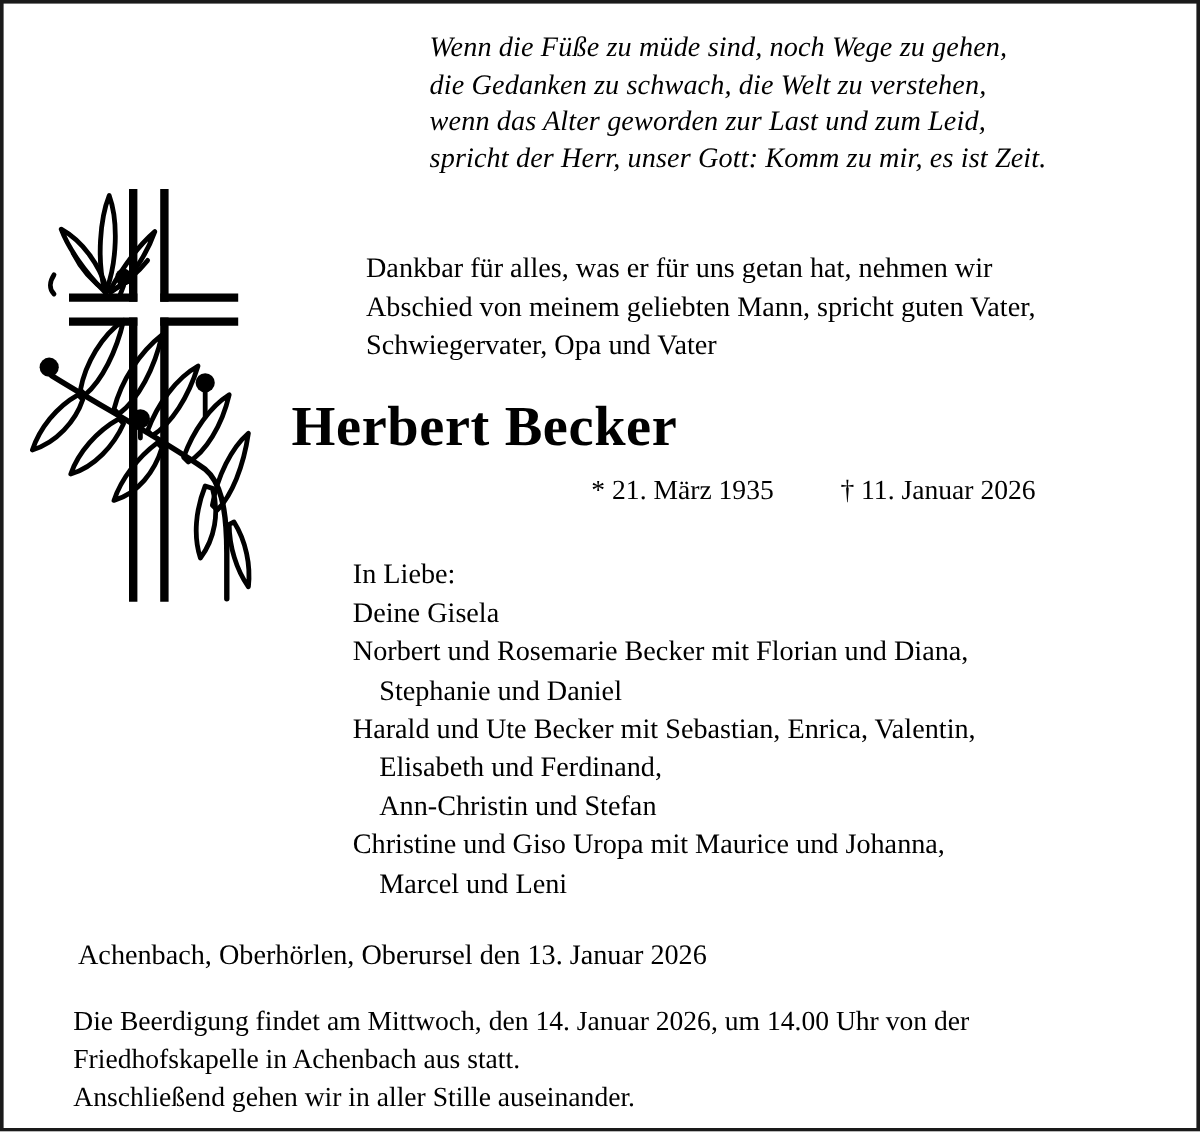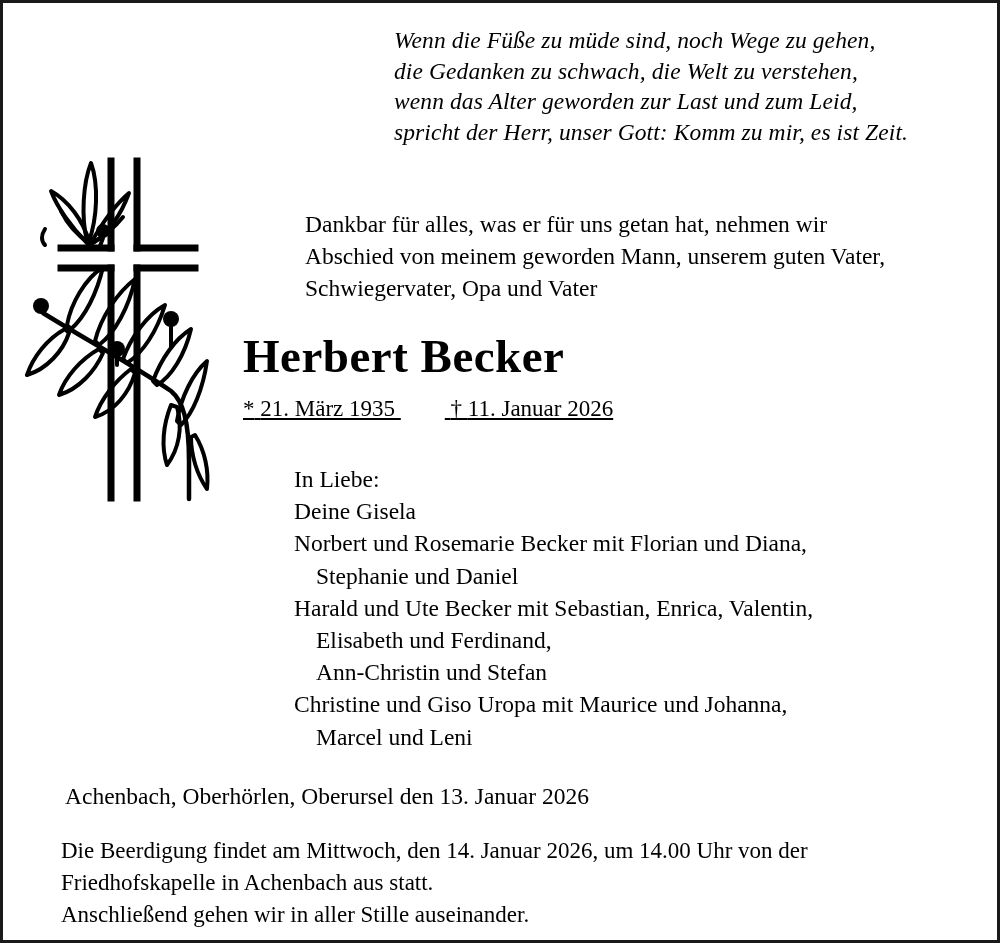--- a/index.html
+++ b/index.html
@@ -43,21 +43,21 @@
     position: absolute;
     left: 355px;
     top: 22px;
     width: 580px;
     font-style: italic;
     font-size: 23.5px;
     line-height: 30.5px;
     letter-spacing: 0.1px;
     white-space: nowrap;
   }
-  .poem .ln { display: block; margin-left: 36px; }
+  .poem .ln { display: block; }
 
   
   .intro {
     position: absolute;
     left: 288px;
     top: 205px;
     width: 640px;
     font-size: 23.5px;
     line-height: 32px;
     margin-left: 14px;
@@ -76,24 +76,23 @@
     line-height: 52px;
     letter-spacing: 0.5px;
   }
 
   
   .dates {
     position: absolute;
     left: 240px;
     top: 392px;
     width: 620px;
-    text-align: left;
+    text-align: right;
     font-size: 23px;
     line-height: 28px;
-    text-decoration: underline;
   }
   .dates .gap { display: inline-block; width: 44px; }
 
   
   .mourners {
     position: absolute;
     left: 291px;
     top: 460px;
     width: 640px;
     font-size: 23.5px;
@@ -195,21 +194,21 @@
 
     <div class="poem">
       <span class="ln">Wenn die Füße zu müde sind, noch Wege zu gehen,</span>
       <span class="ln">die Gedanken zu schwach, die Welt zu verstehen,</span>
       <span class="ln">wenn das Alter geworden zur Last und zum Leid,</span>
       <span class="ln">spricht der Herr, unser Gott: Komm zu mir, es ist Zeit.</span>
     </div>
 
     <div class="intro">
       <span class="ln">Dankbar für alles, was er für uns getan hat, nehmen wir</span>
-      <span class="ln">Abschied von meinem geworden Mann, unserem guten Vater,</span>
+      <span class="ln">Abschied von meinem geliebten Mann, spricht guten Vater,</span>
       <span class="ln">Schwiegervater, Opa und Vater</span>
     </div>
 
     <div class="name">Herbert Becker</div>
 
     <div class="dates">
       <span>*</span>
       <span>21. März 1935</span>
       <span class="gap"></span>
       <span>†</span>

